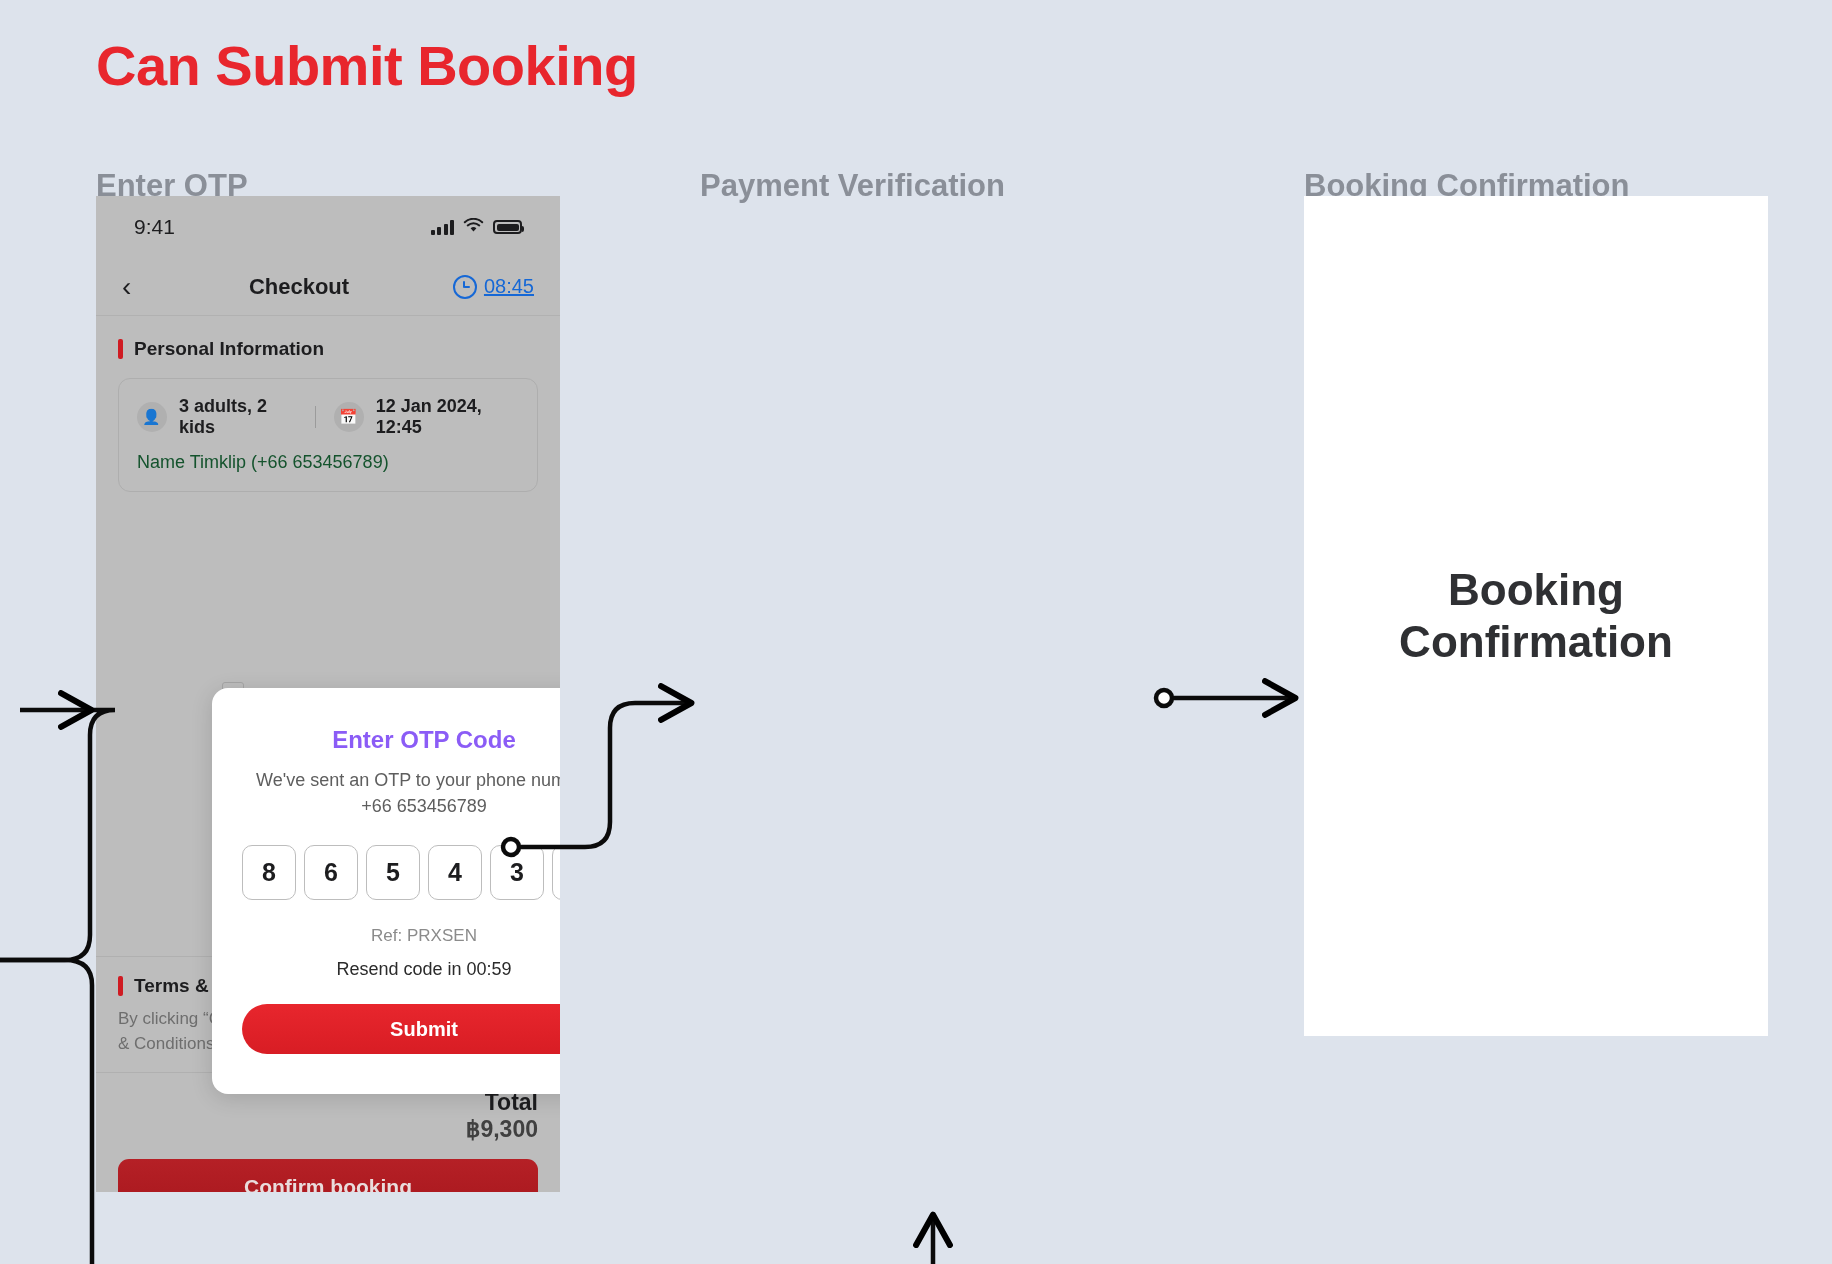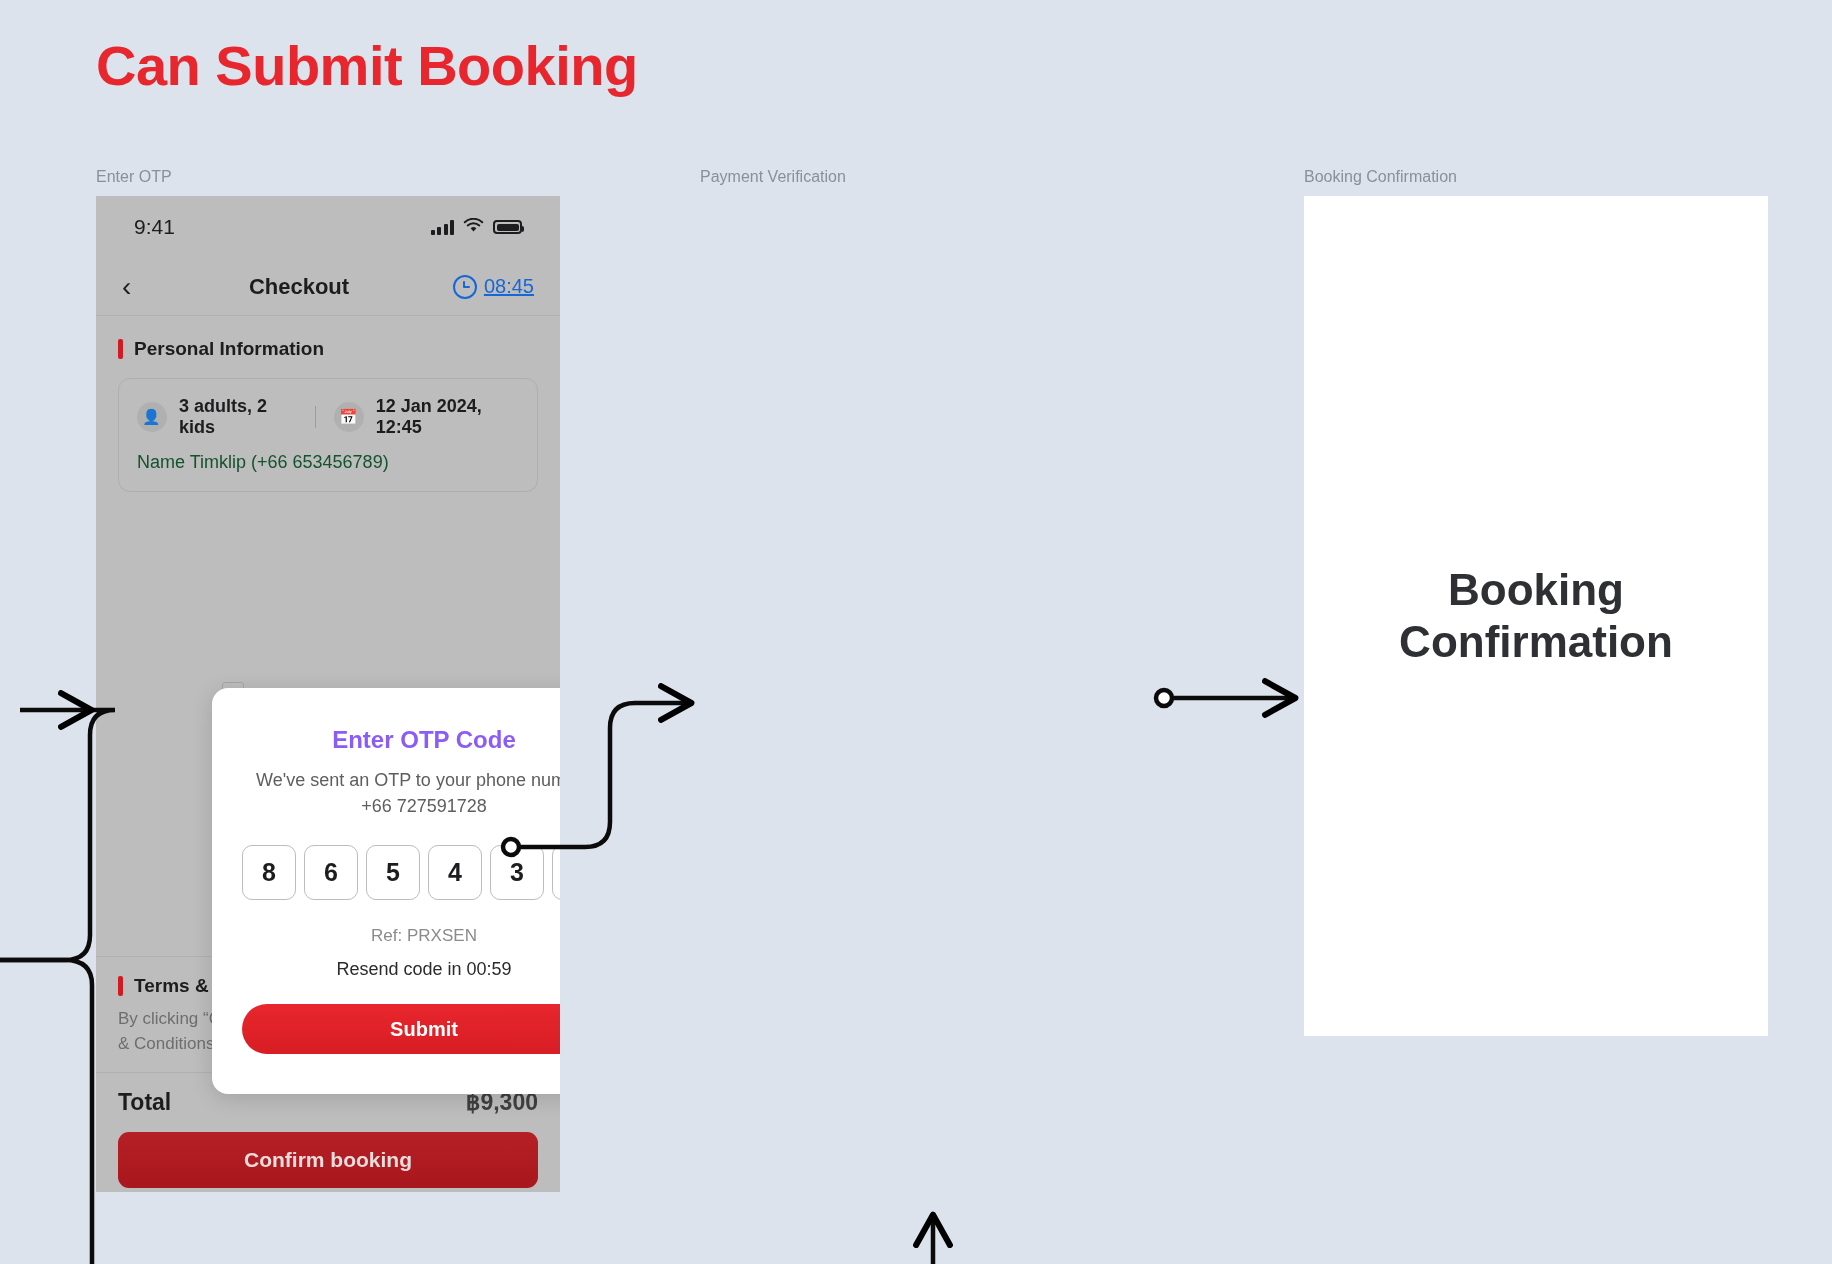--- a/index.html
+++ b/index.html
@@ -29,23 +29,23 @@
     font-size: 56px;
     font-weight: 700;
     color: #e8262d;
     letter-spacing: -0.5px;
     white-space: nowrap;
   }
 
   
   .frame-label {
     position: absolute;
-    font-size: 16px;
+    font-size: 31px;
     color: #8a8f98;
-    font-weight: 400;
+    font-weight: 700;
     white-space: nowrap;
   }
 
   
   .phone {
     position: absolute;
     left: 96px;
     top: 196px;
     width: 464px;
     height: 996px;
@@ -250,23 +250,24 @@
     color: #6e6e6e;
     line-height: 1.45;
   }
   .divider {
     height: 1px;
     background: #b0b0b0;
     margin: 16px 0 0 0;
   }
   .total-row {
     display: flex;
-    align-items: flex-start;
+    align-items: flex-end;
     justify-content: space-between;
     padding: 16px 22px 0 22px;
+    flex-direction: column;
   }
   .total-label { font-size: 23px; font-weight: 700; color: #1d1d1f; }
   .total-value { font-size: 23px; font-weight: 700; color: #404040; }
   .confirm-btn {
     margin: 16px 22px 0 22px;
     height: 56px;
     border-radius: 11px;
     background: linear-gradient(180deg,#b52026 0%, #a8171d 100%);
     color: #e9dcdc;
     font-size: 21px;
@@ -455,21 +456,21 @@
         <span class="total-value">฿9,300</span>
       </div>
       <div class="confirm-btn">Confirm booking</div>
     </div>
 
     <div class="otp-modal">
 
       <div class="otp-title">Enter OTP Code</div>
       <div class="otp-sub">
         <div>We've sent an OTP to your phone number</div>
-        <div>+66 727591728</div>
+        <div>+66 653456789</div>
       </div>
       <div class="otp-boxes">
         <div class="otp-box">8</div>
         <div class="otp-box">6</div>
         <div class="otp-box">5</div>
         <div class="otp-box">4</div>
         <div class="otp-box">3</div>
         <div class="otp-box">2</div>
       </div>
       <div class="otp-ref">Ref: PRXSEN</div>

